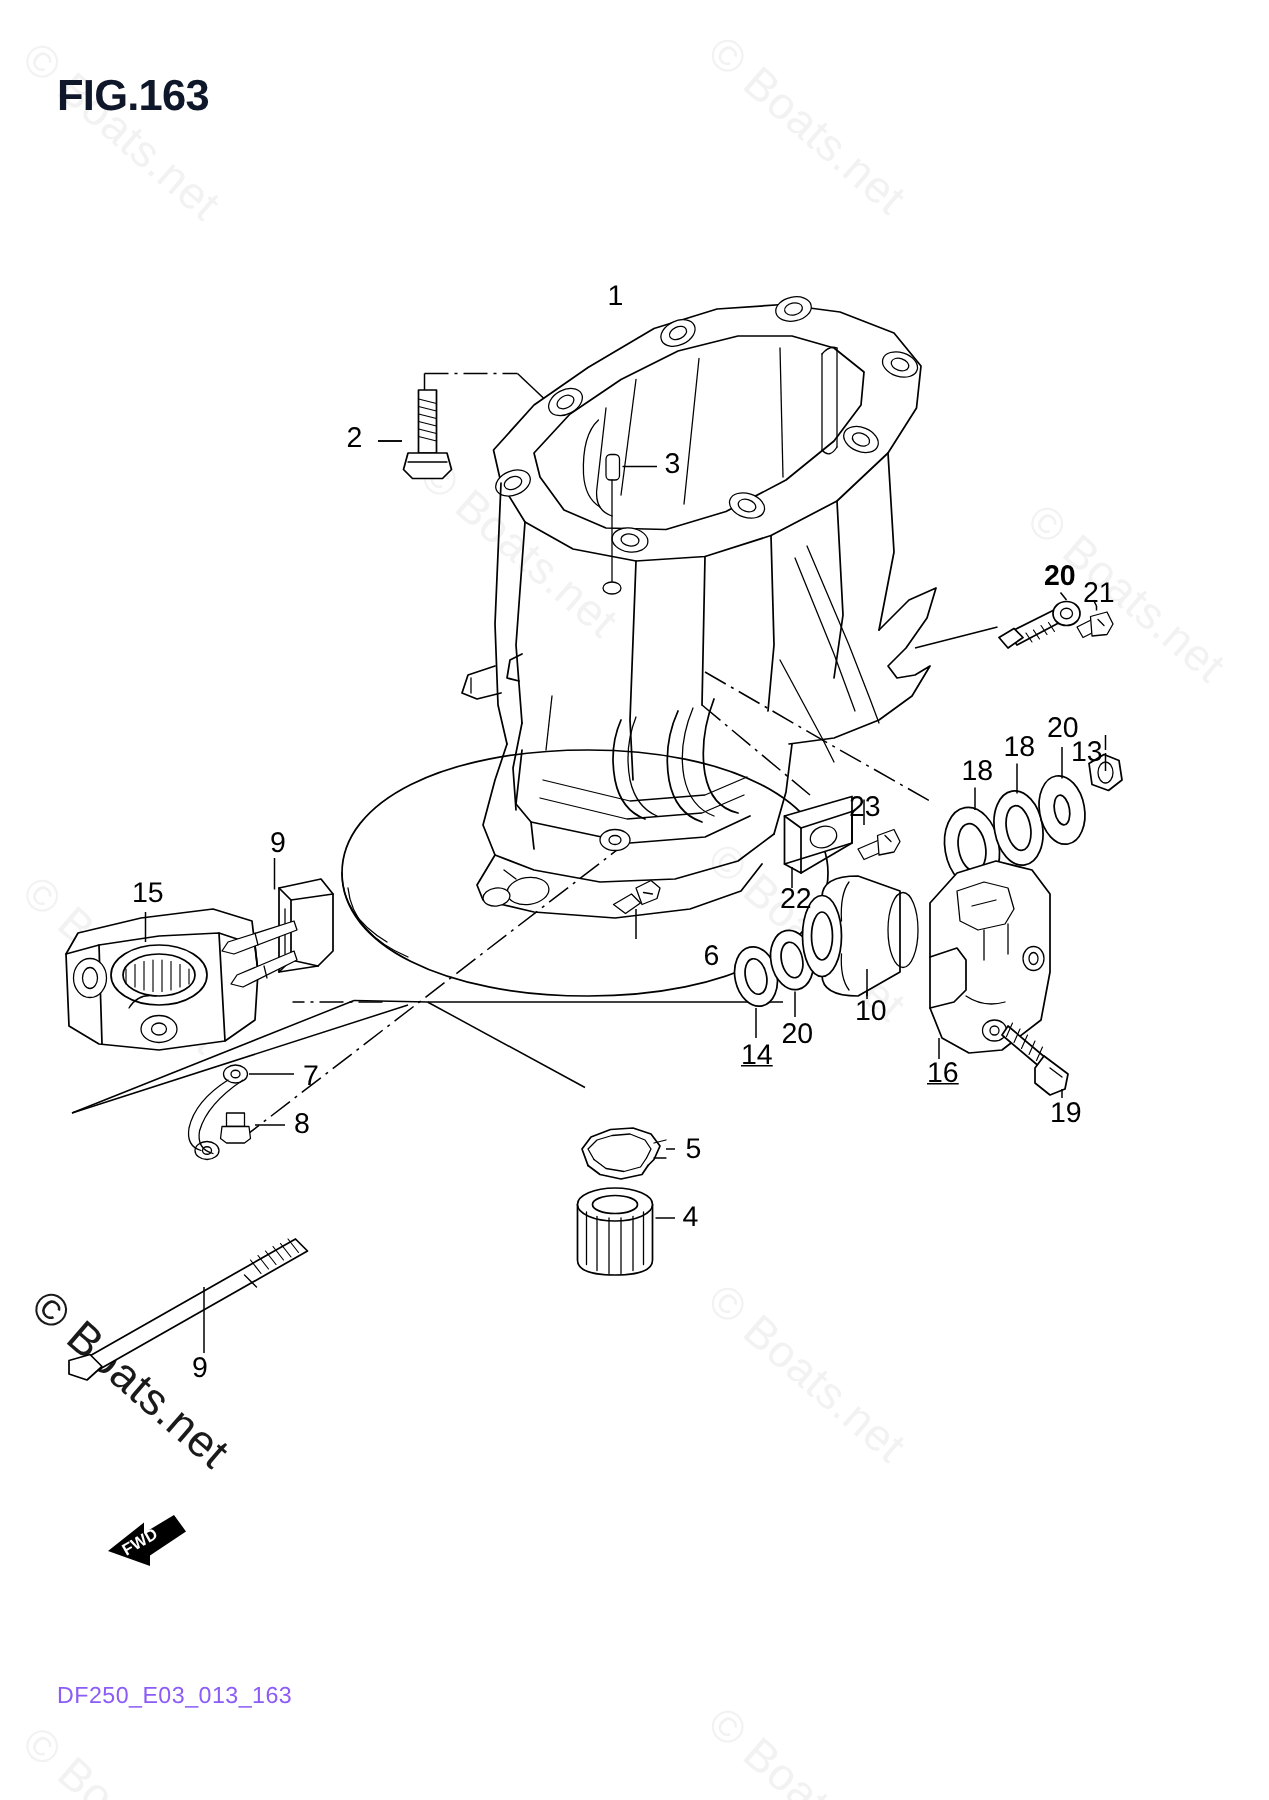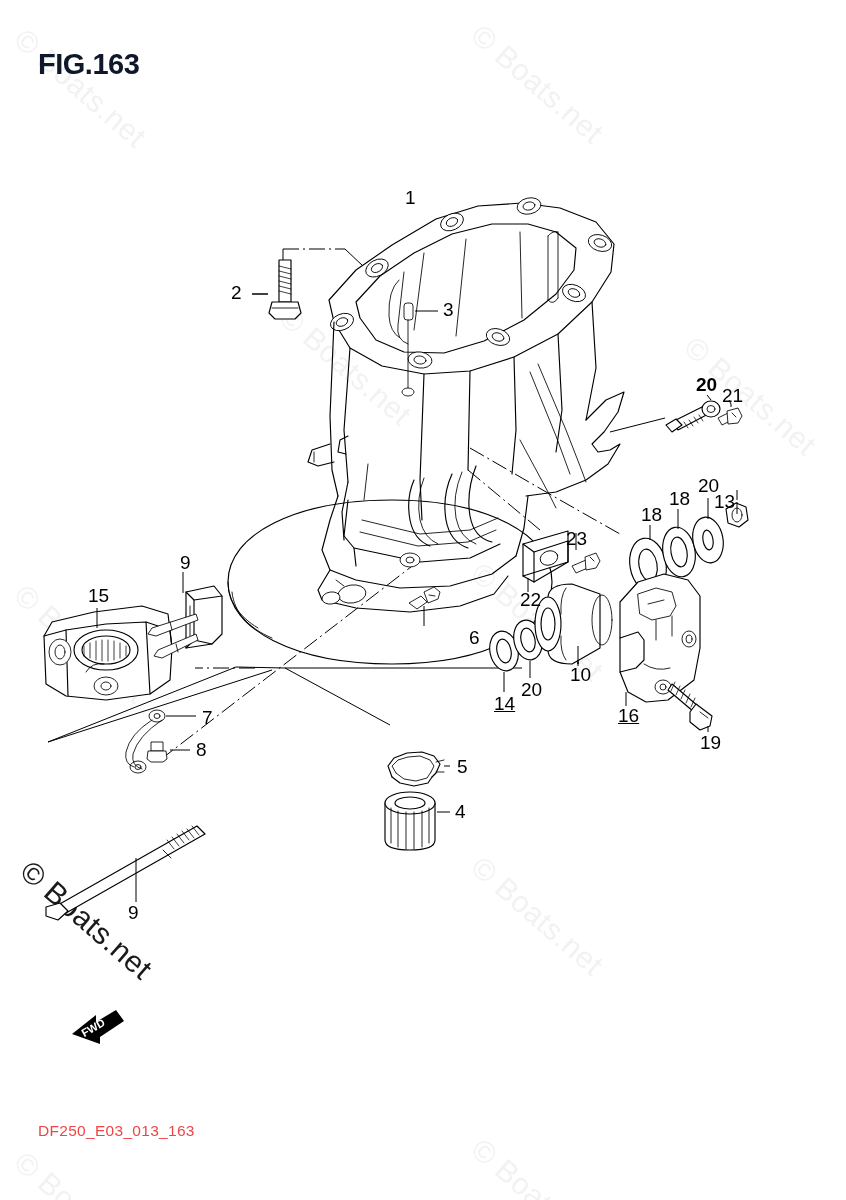--- a/index.html
+++ b/index.html
@@ -48,21 +48,21 @@
     font-weight: bold;
     color: #0f172a;
     letter-spacing: -0.5px;
     z-index: 20;
   }
   #code-line {
     position: absolute;
     left: 38px;
     top: 1122px;
     font-size: 15.5px;
-    color: #ef4444;
+    color: #8b5cf6;
     letter-spacing: 0.3px;
     z-index: 20;
   }
   #caption-line {
     position: absolute;
     left: 38px;
     top: 1152px;
     font-size: 17px;
     color: #111;
     letter-spacing: 0.2px;

